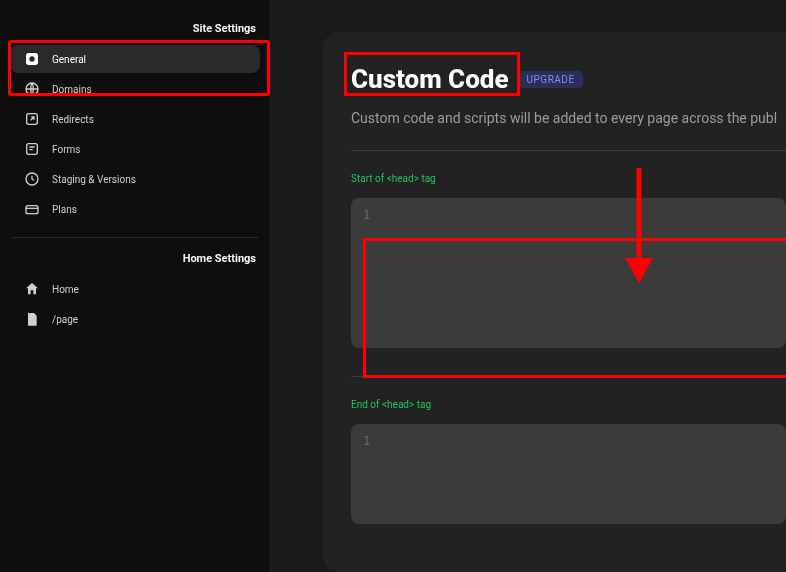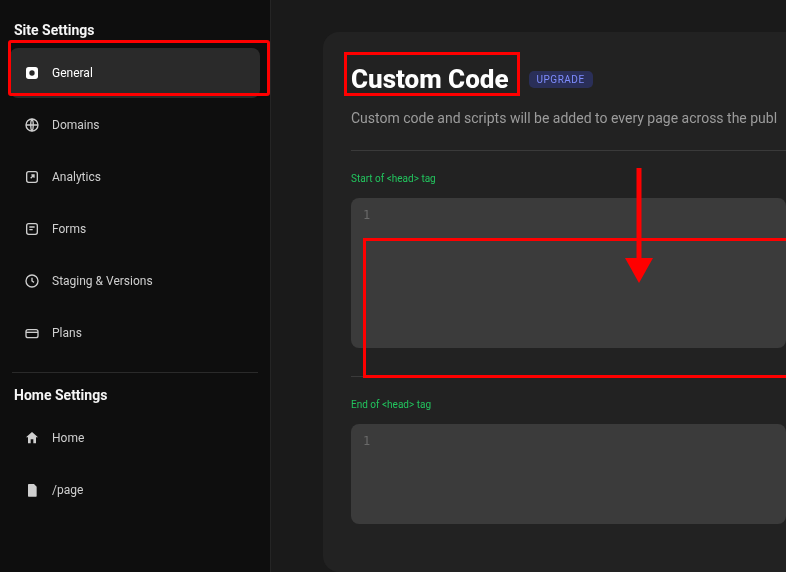--- a/index.html
+++ b/index.html
@@ -14,31 +14,32 @@
     }
     .sidebar {
       width: 271px;
       background: #0e0e0e;
       padding: 22px 10px 10px 10px;
       border-right: 1px solid #252525;
       flex-shrink: 0;
     }
     .section-title {
       color: #f5f5f5;
-      font-size: 14px;
+      font-size: 11px;
       font-weight: 700;
       padding: 0 4px 10px 4px;
+      text-align: right;
     }
     .nav-item {
       display: flex;
       align-items: center;
-      padding: 15px 12px;
+      padding: 4px 12px;
       border-radius: 8px;
       color: #cfcfcf;
-      font-size: 12px;
+      font-size: 10px;
       cursor: pointer;
       margin-bottom: 2px;
     }
     .nav-item.active {
       background: #2a2a2a;
       color: #fff;
     }
     .nav-item .icon {
       width: 20px;
       height: 20px;
@@ -65,21 +66,21 @@
       background: #222222;
       border-radius: 16px 0 0 16px;
       margin-left: 52px;
       height: 540px;
       padding: 32px 0 0 28px;
       position: relative;
     }
     .title-row {
       display: flex;
       align-items: center;
-      gap: 20px;
+      gap: 10px;
     }
     .page-title {
       color: #fff;
       font-size: 26px;
       font-weight: 800;
     }
     .upgrade-badge {
       background: #2a2f58;
       color: #7f8dff;
       font-size: 10px;
@@ -180,21 +181,21 @@
     <span>Domains</span>
   </div>
 
   <div class="nav-item">
     <span class="icon">
       <svg width="16" height="16" viewBox="0 0 24 24" fill="none" stroke="currentColor" stroke-width="2">
           <rect x="4" y="4" width="16" height="16" rx="3"></rect>
           <path d="M10 14l5-5M15 13V9h-4"></path>
         </svg>
     </span>
-    <span>Analytics</span>
+    <span>Redirects</span>
   </div>
 
   <div class="nav-item">
     <span class="icon">
       <svg width="16" height="16" viewBox="0 0 24 24" fill="none" stroke="currentColor" stroke-width="2">
           <rect x="4" y="4" width="16" height="16" rx="3"></rect>
           <path d="M8 9h8M8 13h5"></path>
         </svg>
     </span>
     <span>Forms</span>

